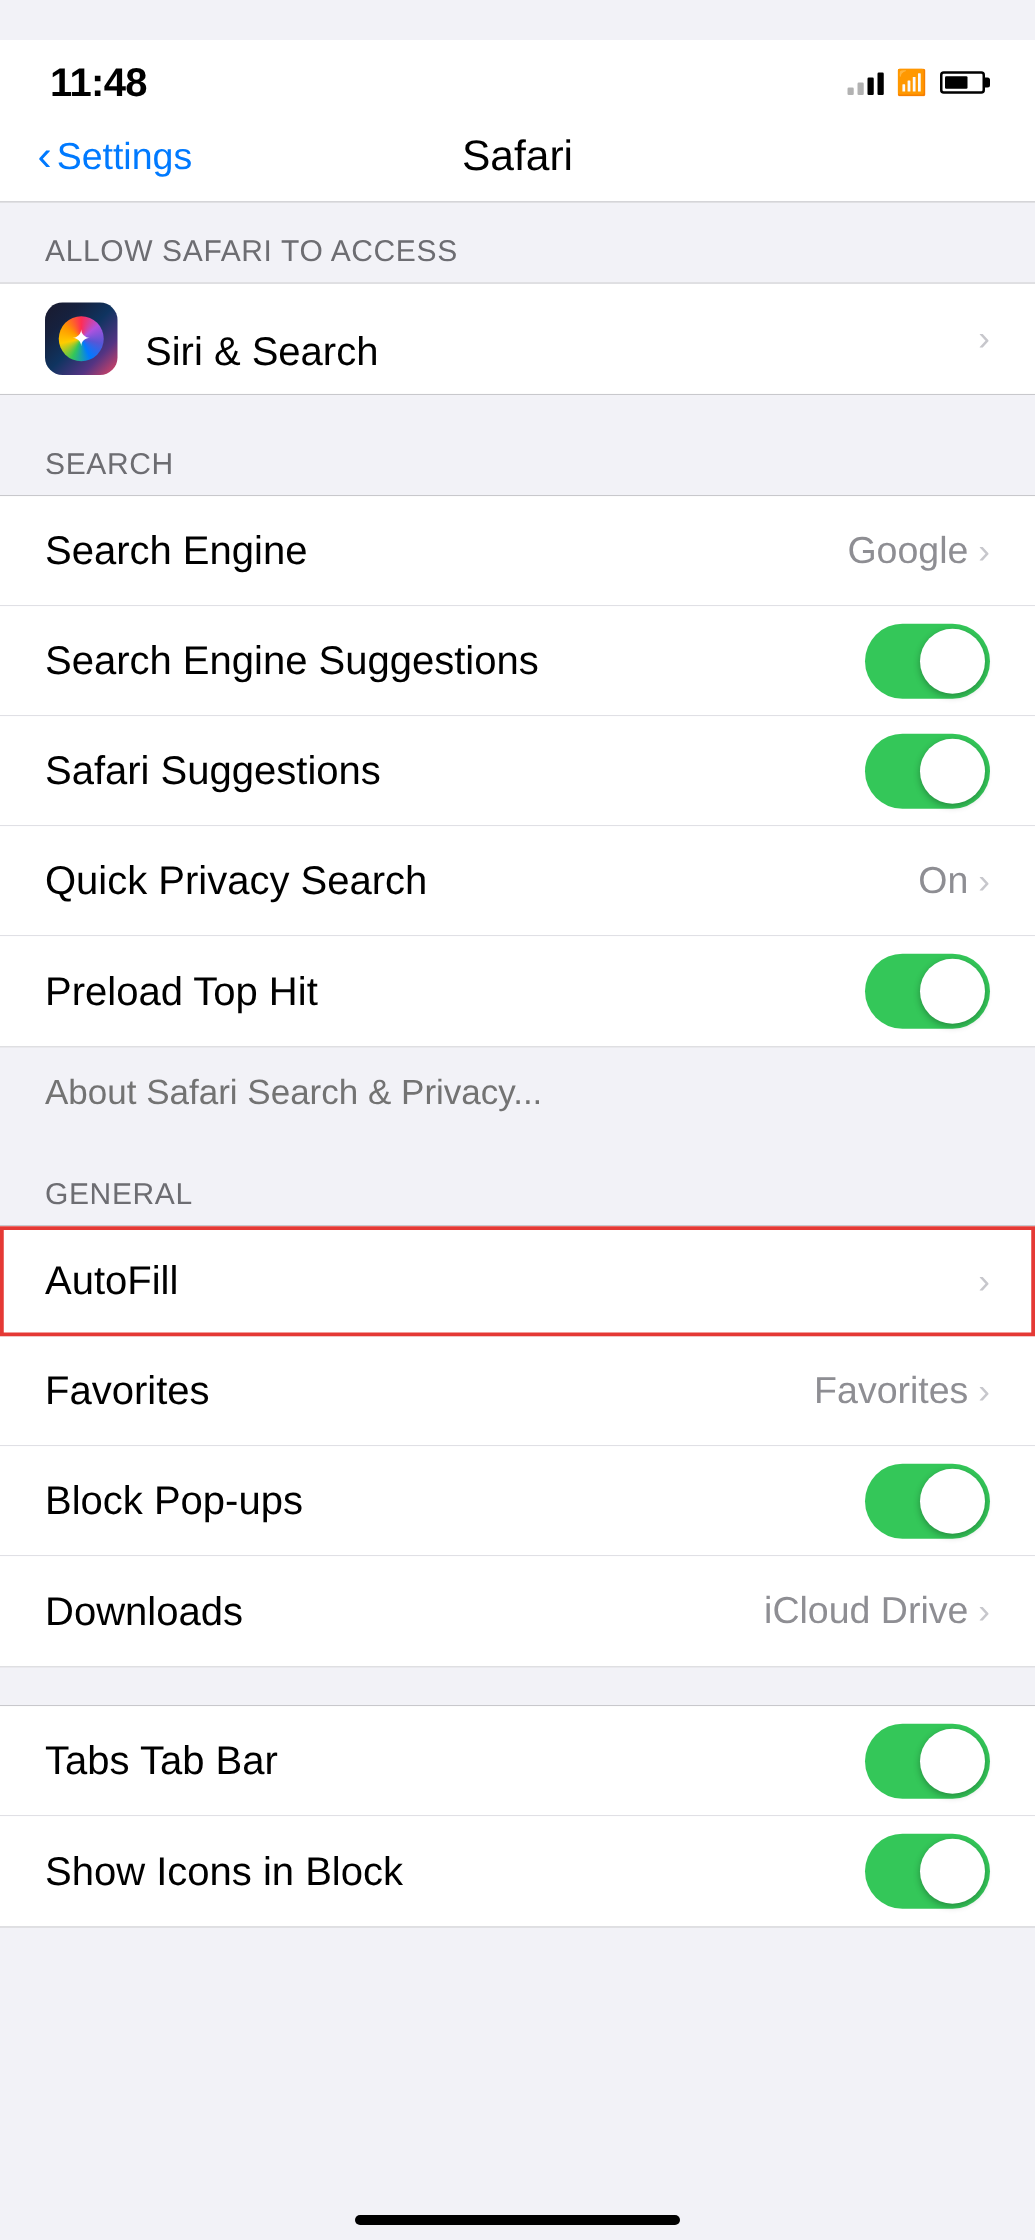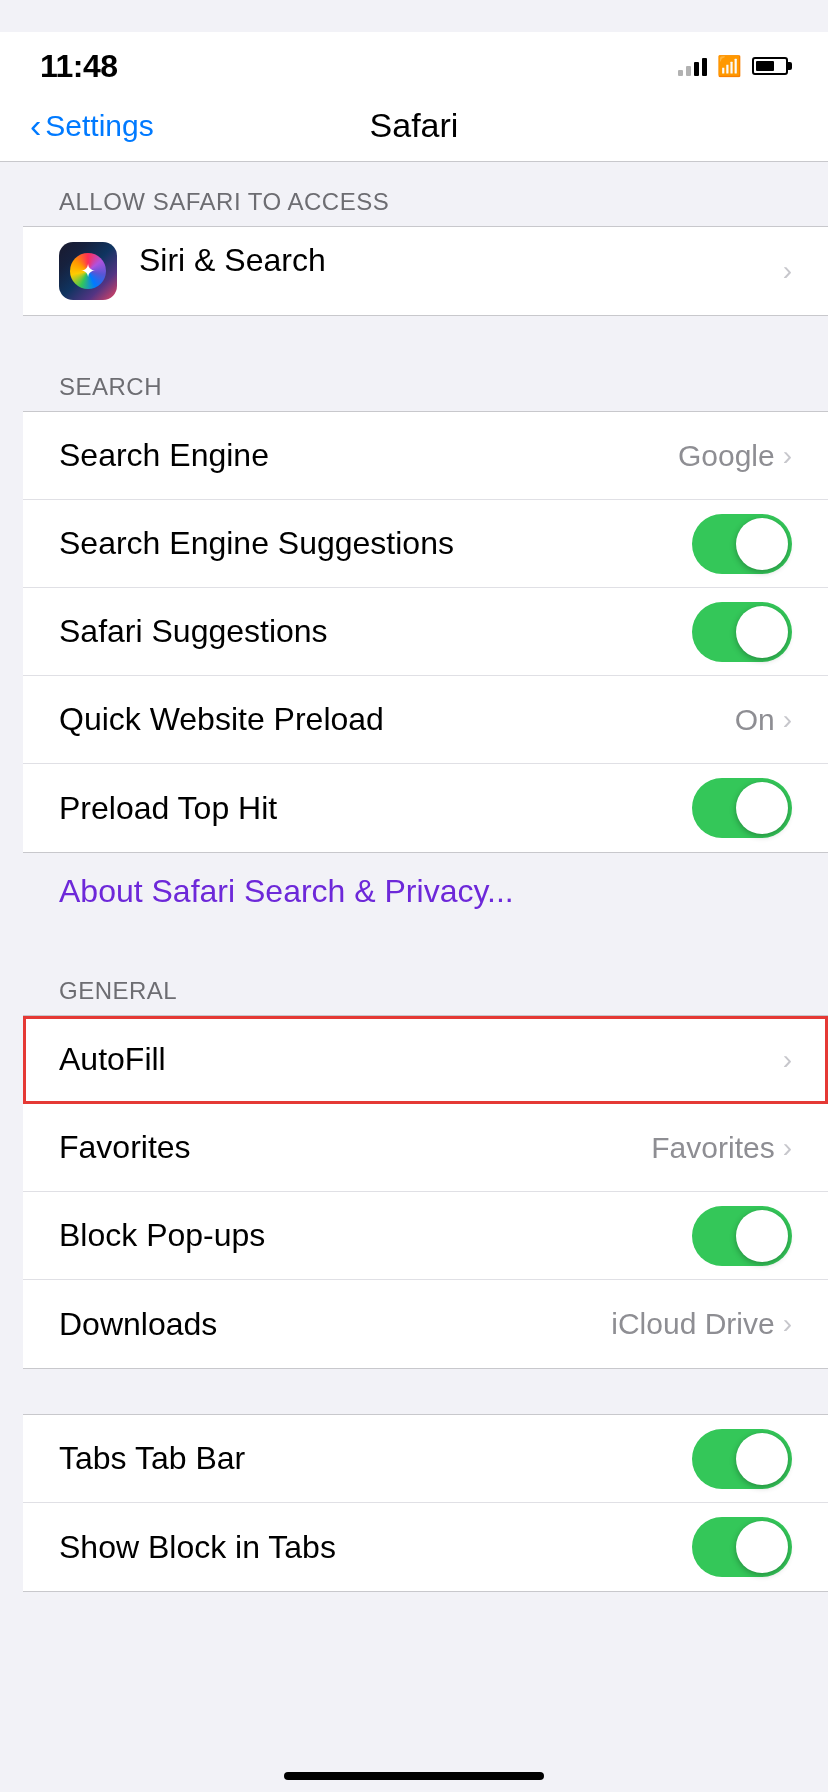--- a/index.html
+++ b/index.html
@@ -116,22 +116,21 @@
       font-weight: 400;
       color: #6d6d72;
       text-transform: uppercase;
       letter-spacing: 0.5px;
       background: #f2f2f7;
     }
 
     
     .settings-group {
       background: #f2f2f7;
-      margin-bottom: 15px;
-      padding-left: 23px;
+      margin-bottom: 0;
     }
 
     .settings-list {
       background: #fff;
       border-top: 1px solid #c8c8cc;
       border-bottom: 1px solid #c8c8cc;
     }
 
     .settings-row {
       display: flex;
@@ -142,21 +141,21 @@
       background: #fff;
       border-bottom: 1px solid #e0e0e5;
       position: relative;
     }
     .settings-row:last-child {
       border-bottom: none;
     }
 
     .row-left {
       display: flex;
-      align-items: flex-start;
+      align-items: flex-end;
       gap: 22px;
       flex: 1;
     }
 
     .row-icon {
       width: 58px;
       height: 58px;
       border-radius: 14px;
       flex-shrink: 0;
       display: flex;
@@ -232,22 +231,22 @@
     .toggle.on .toggle-thumb {
       left: 44px;
     }
 
     
     .about-link-row {
       padding: 20px 36px 26px;
       background: #f2f2f7;
     }
     .about-link {
-      color: #6d28d9;
-      font-size: 32px;
+      color: #737373;
+      font-size: 28px;
     }
 
     
     .settings-row.highlighted {
       outline: 3px solid #e53935;
       outline-offset: -3px;
       z-index: 2;
     }
 
     
@@ -342,21 +341,21 @@
     <div class="settings-row">
       <span class="row-label">Safari Suggestions</span>
       <div class="row-right">
         <div class="toggle on">
           <div class="toggle-thumb"></div>
         </div>
       </div>
     </div>
 
     <div class="settings-row">
-      <span class="row-label">Quick Website Preload</span>
+      <span class="row-label">Quick Privacy Search</span>
       <div class="row-right">
         <span class="row-value">On</span>
         <span class="chevron-right">›</span>
       </div>
     </div>
 
     <div class="settings-row">
       <span class="row-label">Preload Top Hit</span>
       <div class="row-right">
         <div class="toggle on">
@@ -419,21 +418,21 @@
     <div class="settings-row">
       <span class="row-label">Tabs Tab Bar</span>
       <div class="row-right">
         <div class="toggle on">
           <div class="toggle-thumb"></div>
         </div>
       </div>
     </div>
 
     <div class="settings-row" style="border-bottom: none;">
-      <span class="row-label">Show Block in Tabs</span>
+      <span class="row-label">Show Icons in Block</span>
       <div class="row-right">
         <div class="toggle on">
           <div class="toggle-thumb"></div>
         </div>
       </div>
     </div>
 
   </div>
 </div>
 

